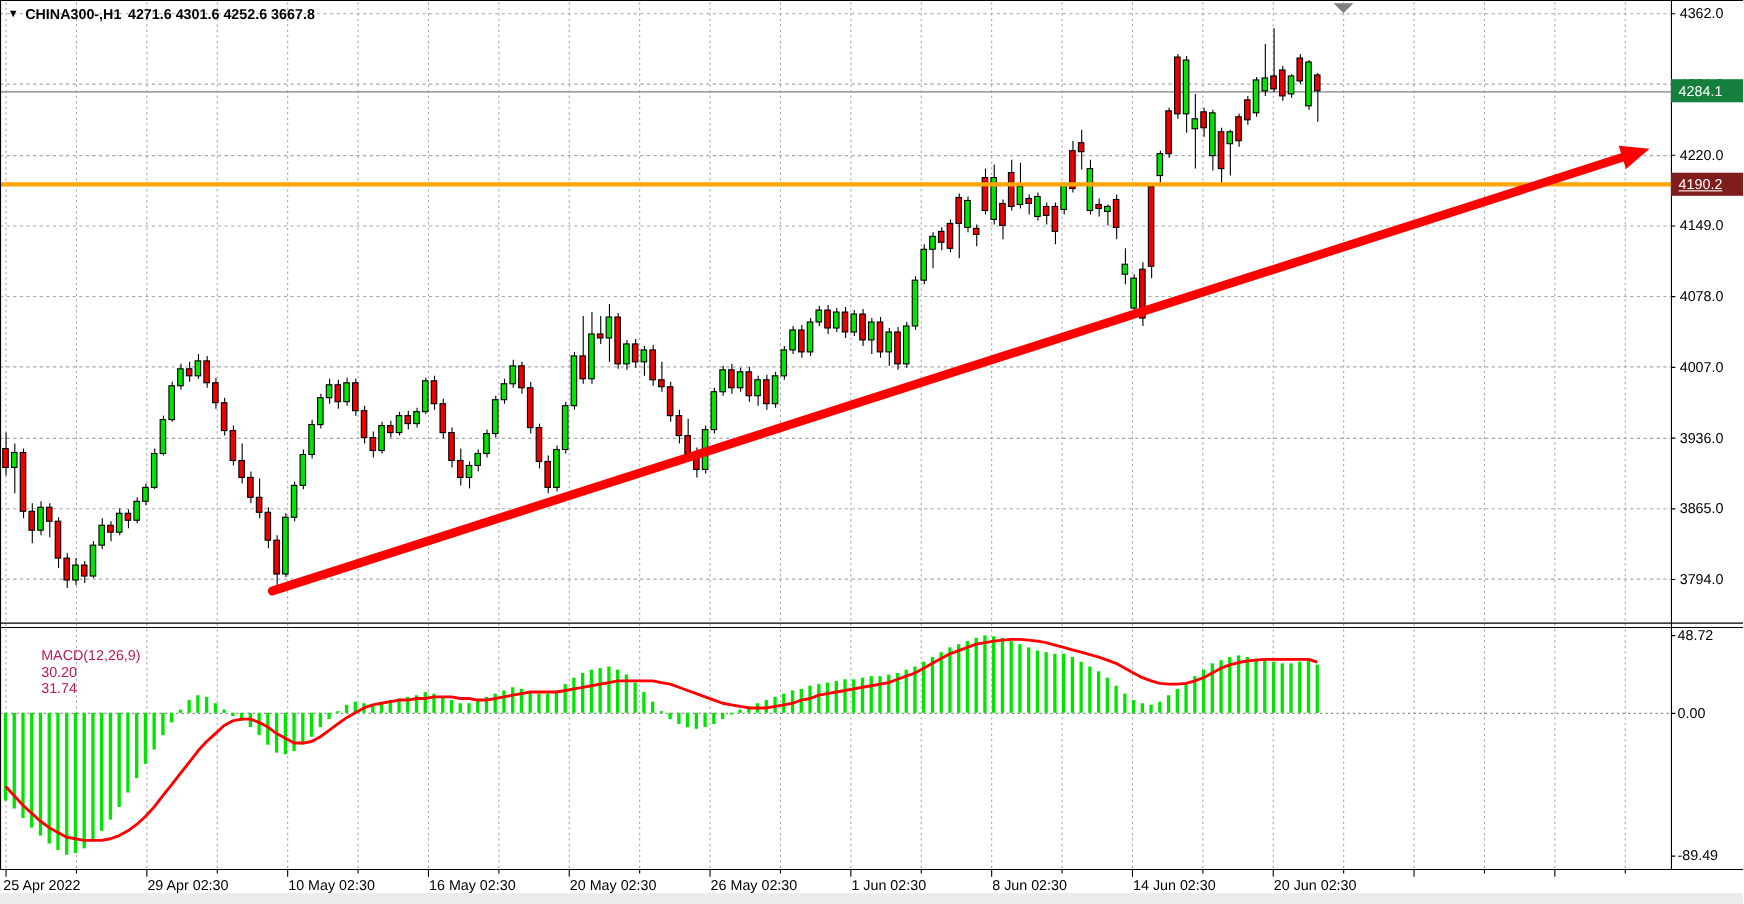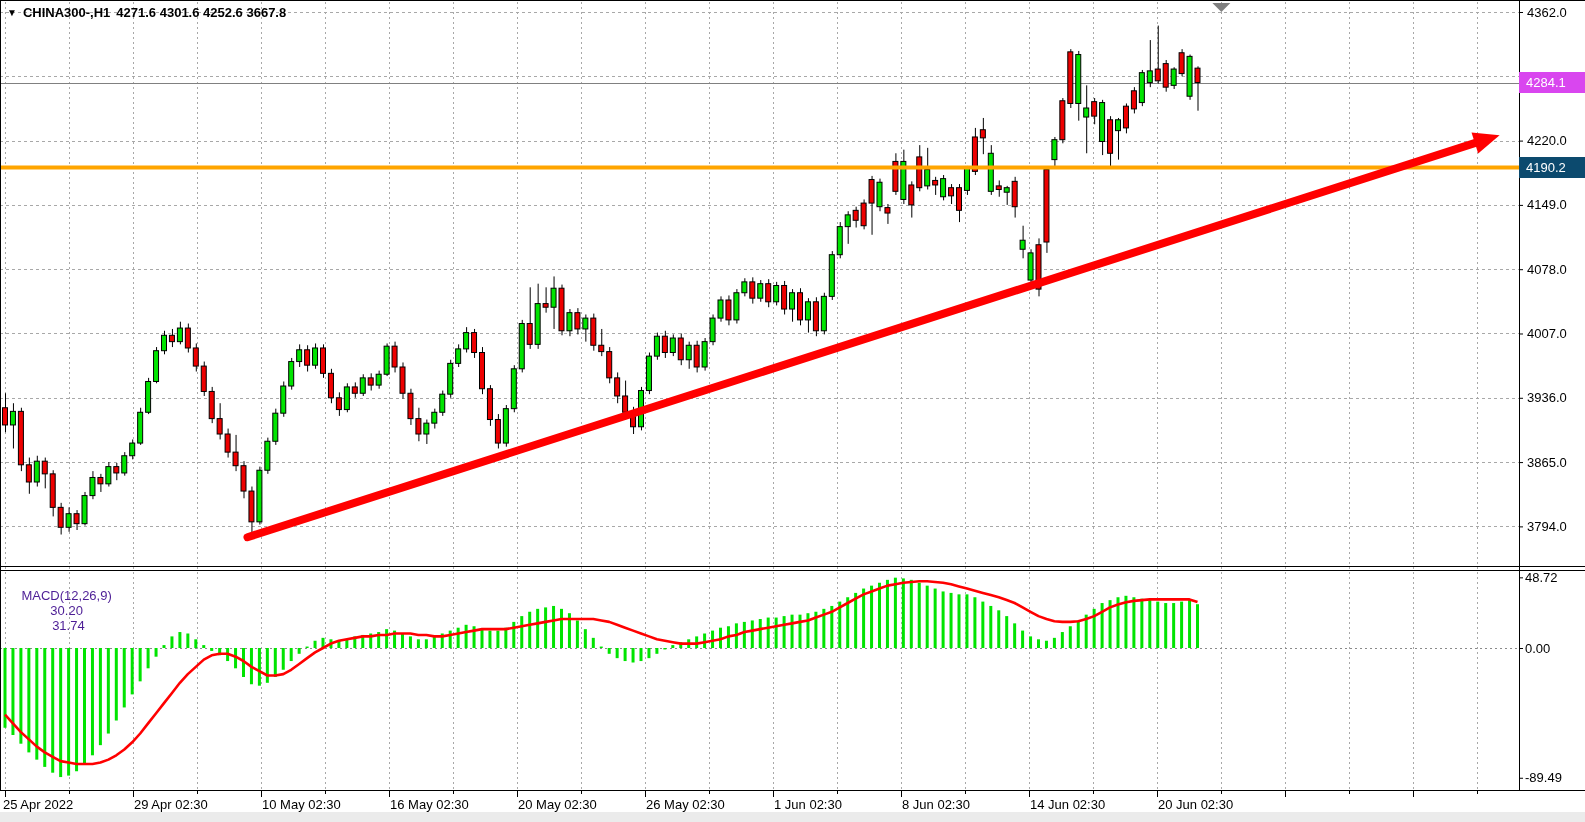--- a/index.html
+++ b/index.html
@@ -2,21 +2,21 @@
 <html><head>
 <meta charset="utf-8">
 <style>
   html,body{margin:0;padding:0;background:#fff;}
   #app{position:relative;width:1585px;height:822px;background:#fff;overflow:hidden;
        font-family:"Liberation Sans",sans-serif;-webkit-font-smoothing:antialiased;}
   #chart-svg{position:absolute;left:0;top:0;}
   .title-bar{position:absolute;left:7px;top:5px;z-index:5;font-size:13px;font-weight:700;color:#000;
              display:flex;align-items:center;gap:6px;white-space:pre;}
   .tri-icon{font-size:10px;line-height:13px;color:#000;}
-  .macd-label{position:absolute;left:7px;top:573px;z-index:5;font-size:13px;color:#4c1d95;white-space:pre;text-align:center;}
+  .macd-label{position:absolute;left:23px;top:573px;z-index:5;font-size:13px;color:#be185d;white-space:pre;}
   .px-box{position:absolute;left:1519px;width:66px;height:21px;z-index:6;color:#fff;
           font-size:13px;line-height:21px;padding-left:7px;box-sizing:border-box;}
   #cur-box{top:72px;}
   #hline-box{top:157px;}
   .bottom-strip{position:absolute;left:0;top:812px;width:1585px;height:10px;z-index:4;}
 </style>
 </head>
 <body>
 
 <div id="app">
@@ -903,17 +903,17 @@
         <text x="390" y="809" font-size="13" fill="#000000">16 May 02:30</text>
         <text x="518" y="809" font-size="13" fill="#000000">20 May 02:30</text>
         <text x="646" y="809" font-size="13" fill="#000000">26 May 02:30</text>
         <text x="774" y="809" font-size="13" fill="#000000">1 Jun 02:30</text>
         <text x="902" y="809" font-size="13" fill="#000000">8 Jun 02:30</text>
         <text x="1030" y="809" font-size="13" fill="#000000">14 Jun 02:30</text>
         <text x="1158" y="809" font-size="13" fill="#000000">20 Jun 02:30</text>
       </g>
     </svg>
 
-  <div id="cur-box" class="px-box" style="background: #d946ef;">4284.1</div>
-  <div id="hline-box" class="px-box" style="background: #0c4a6e;">4190.2</div>
+  <div id="cur-box" class="px-box" style="background: #15803d;">4284.1</div>
+  <div id="hline-box" class="px-box" style="background: #7f1d1d; text-decoration: underline;">4190.2</div>
 
   <div class="bottom-strip" style="background: rgb(235, 235, 235);"></div>
 </div>
 
 </body></html>

